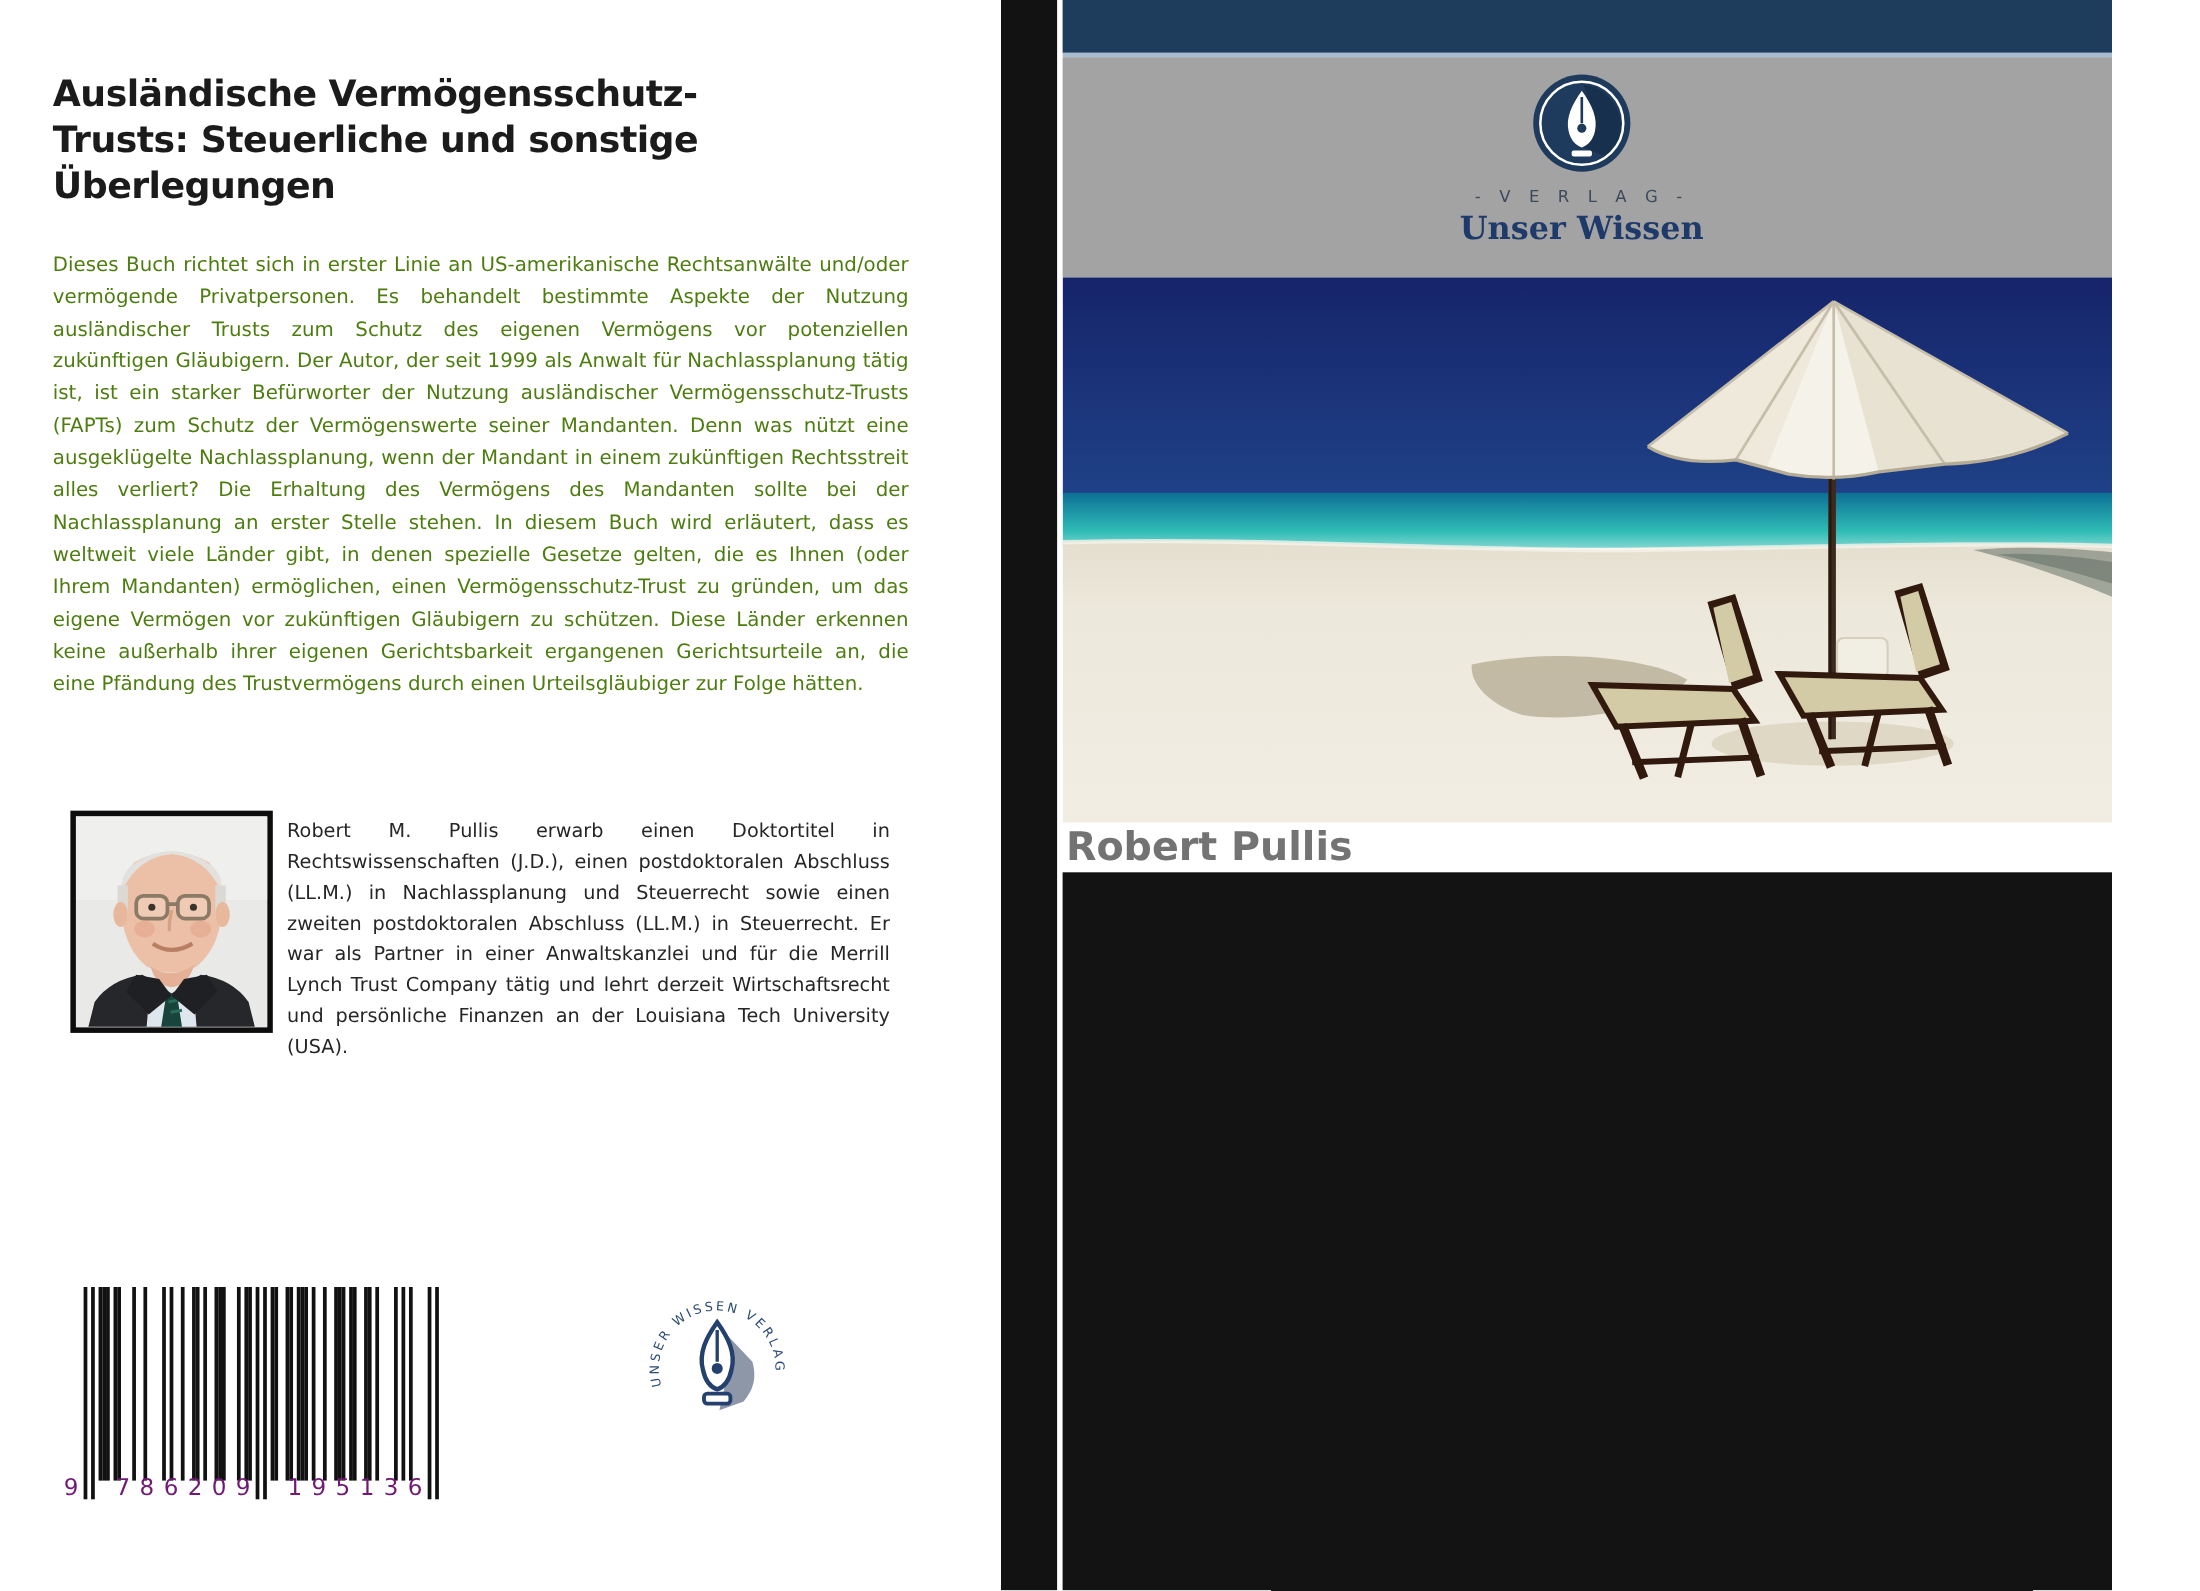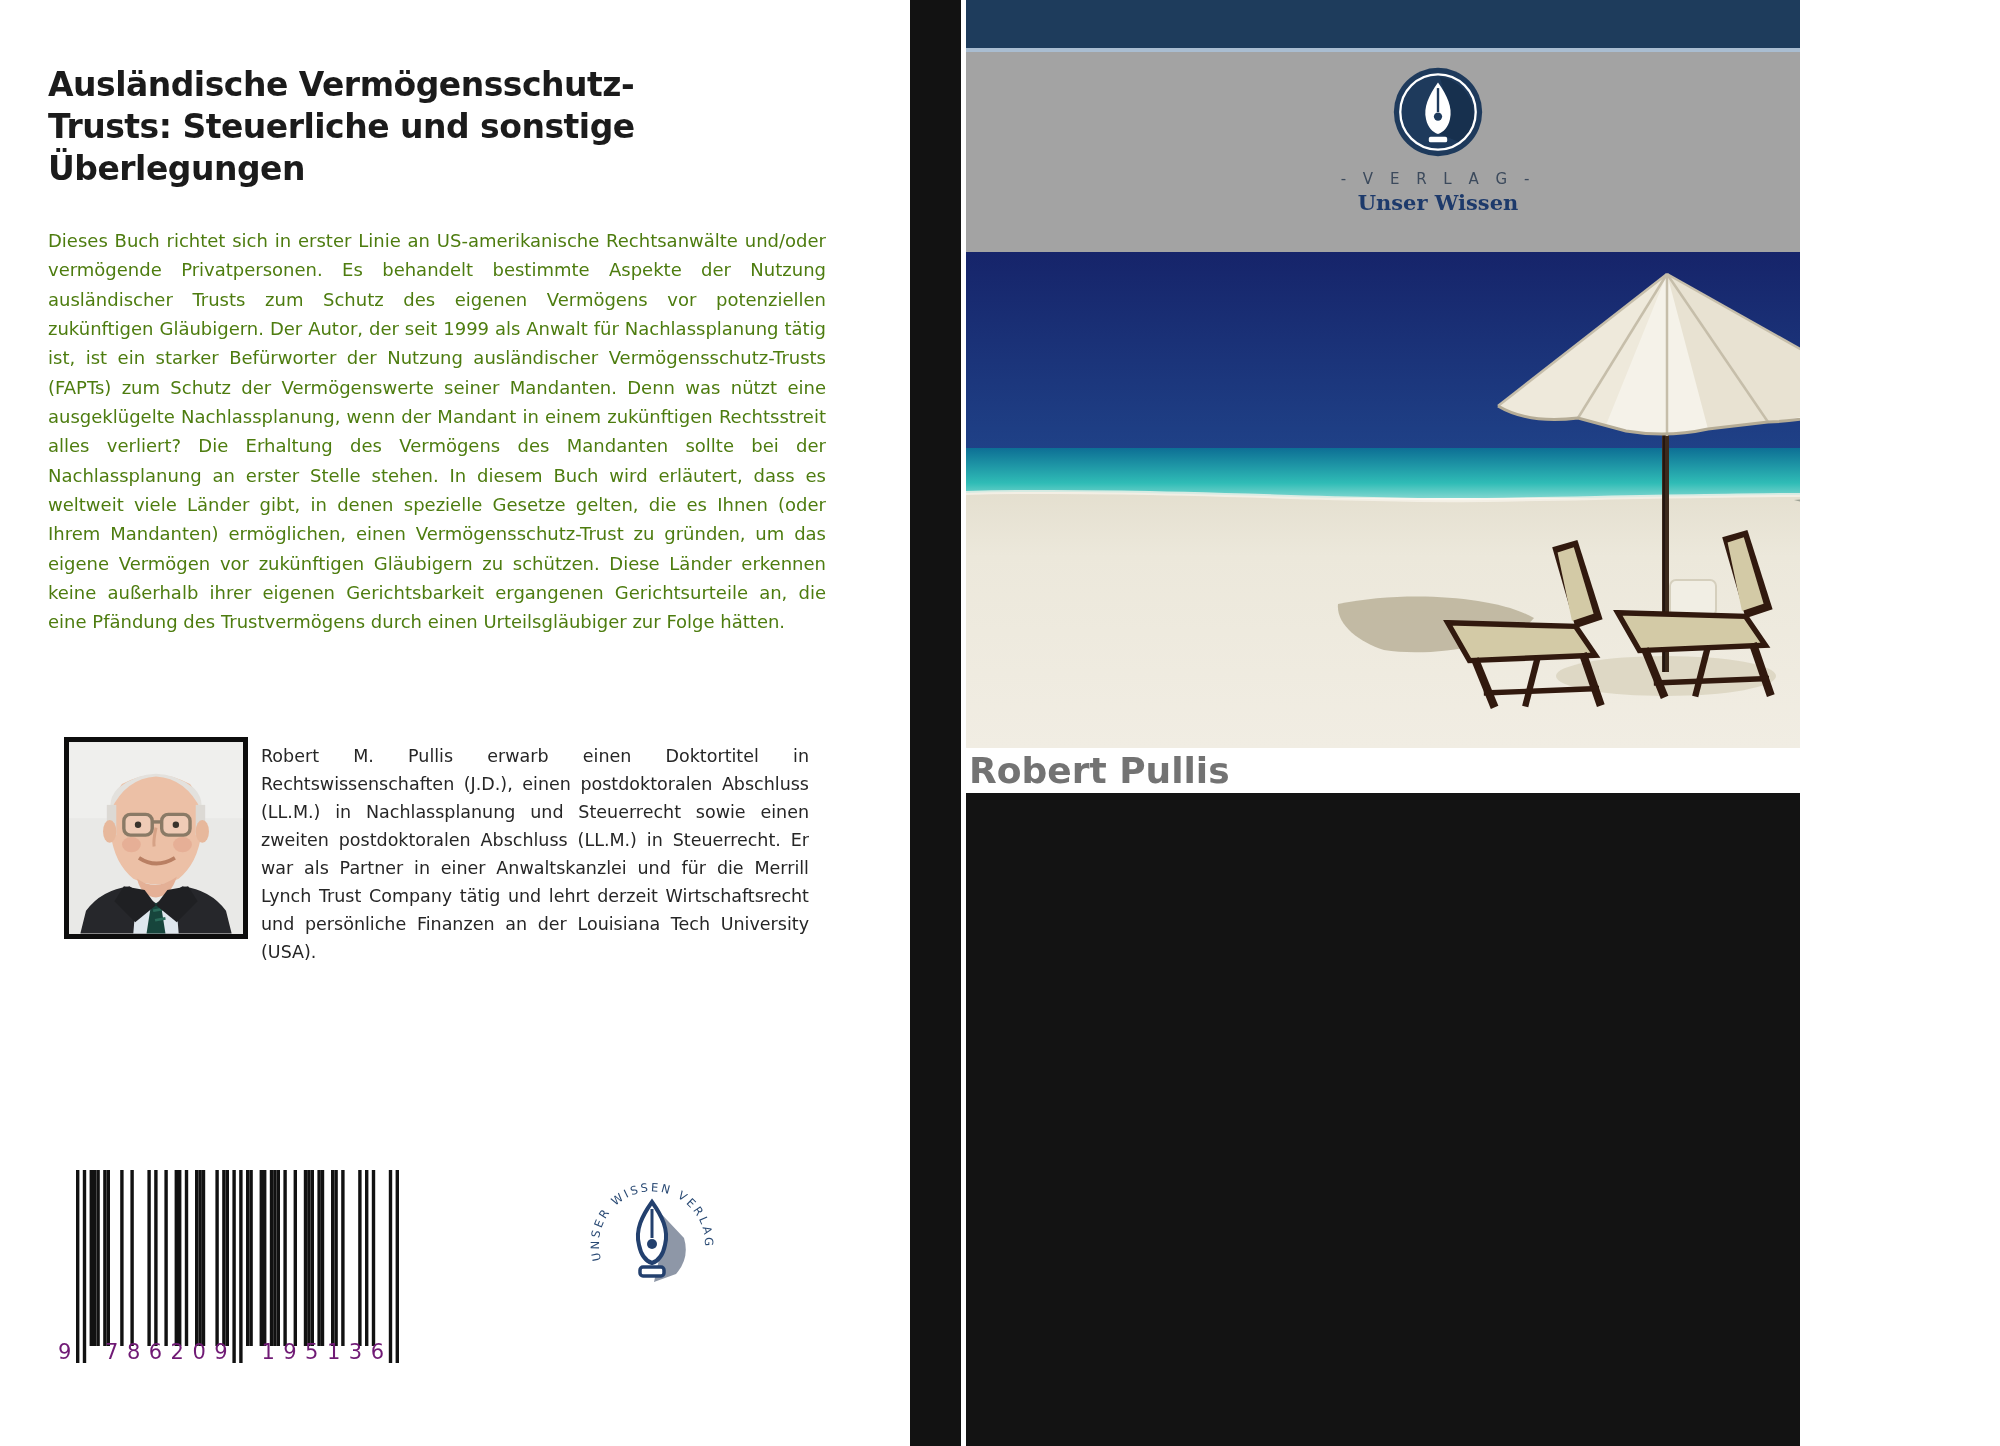--- a/index.html
+++ b/index.html
@@ -1,17 +1,17 @@
 <!DOCTYPE html>
 <html><head>
 <meta charset="utf-8">
 <style>
   html,body{margin:0;padding:0;background:#ffffff;}
-  .page{position:relative;width:1772px;height:1446px;background:#ffffff;overflow:hidden;
-        font-family:"DejaVu Sans","Liberation Sans",sans-serif;padding-left:28px;}
+  .page{position:relative;width:1920px;height:1446px;background:#ffffff;overflow:hidden;
+        font-family:"DejaVu Sans","Liberation Sans",sans-serif;}
   
   .back-title{position:absolute;left:48px;top:64px;width:662px;
               font-size:33px;font-weight:bold;line-height:1.28;color:#1b1b1b;letter-spacing:-0.5px;}
   .back-desc{position:absolute;left:48px;top:226px;width:778px;
              font-size:18px;line-height:1.63;color:#4d7c0f;text-align:justify;}
   .author-photo{position:absolute;left:64px;top:737px;width:184px;height:202px;
                 border:5px solid #0d0d0d;background:#e9e9e7;box-sizing:border-box;}
   .author-photo svg{display:block;width:100%;height:100%;}
   .author-bio{position:absolute;left:261px;top:742px;width:548px;
               font-size:17.5px;line-height:1.6;color:#262626;text-align:justify;}
@@ -23,21 +23,21 @@
   .spine{position:absolute;left:910px;top:0;width:51px;height:1446px;background:#121212;}
   
   .front{position:absolute;left:966px;top:0;width:971px;height:1446px;background:#ffffff;}
   .navy-bar{position:absolute;left:0;top:0;width:971px;height:48px;background:#1e3c5c;}
   .blue-line{position:absolute;left:0;top:48px;width:971px;height:4px;background:#a9bdd1;}
   .logo-area{position:absolute;left:0;top:52px;width:971px;height:200px;background:#a3a3a3;}
   .logo-block{position:absolute;left:322px;top:14px;width:300px;text-align:center;}
   .logo-circle{width:92px;height:92px;margin:0 auto;}
   .verlag-label{margin-top:8px;font-size:15px;letter-spacing:6px;color:#3c4a5c;
                 font-family:"DejaVu Sans","Liberation Sans",sans-serif;}
-  .publisher-name{margin-top:2px;font-size:21px;font-weight:bold;color:#1d3a6b;
+  .publisher-name{margin-top:2px;font-size:29px;font-weight:bold;color:#1d3a6b;
                   font-family:"DejaVu Serif","Liberation Serif",serif;letter-spacing:0px;}
   .beach{position:absolute;left:0;top:252px;width:971px;height:496px;}
   .beach svg{display:block;width:100%;height:100%;}
   .name-band{position:absolute;left:0;top:748px;width:971px;height:45px;background:#ffffff;
              display:flex;align-items:center;}
   .front-author{font-size:36px;font-weight:bold;color:#737373;letter-spacing:0px;padding-left:3px;
                 font-family:"DejaVu Sans","Liberation Sans",sans-serif;}
   .black-area{position:absolute;left:0;top:793px;width:971px;height:653px;background:#131313;}
 </style>
 </head>

